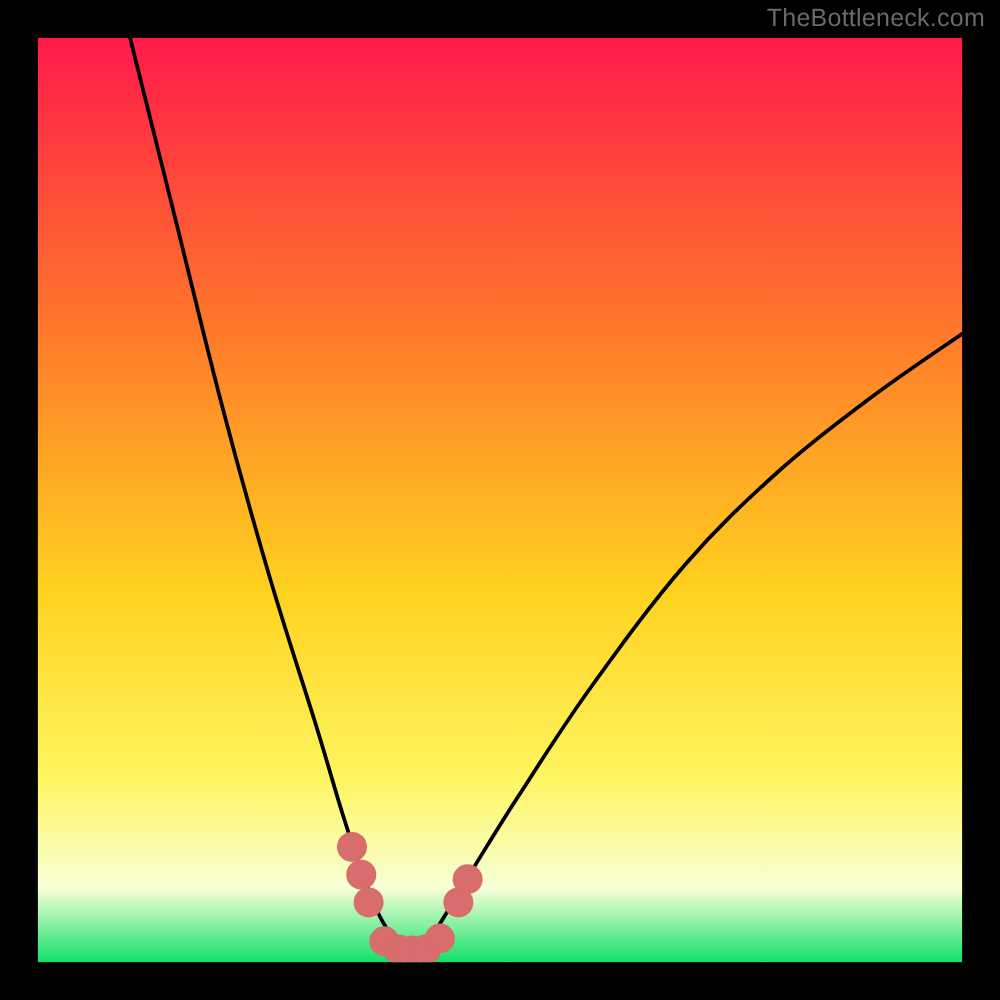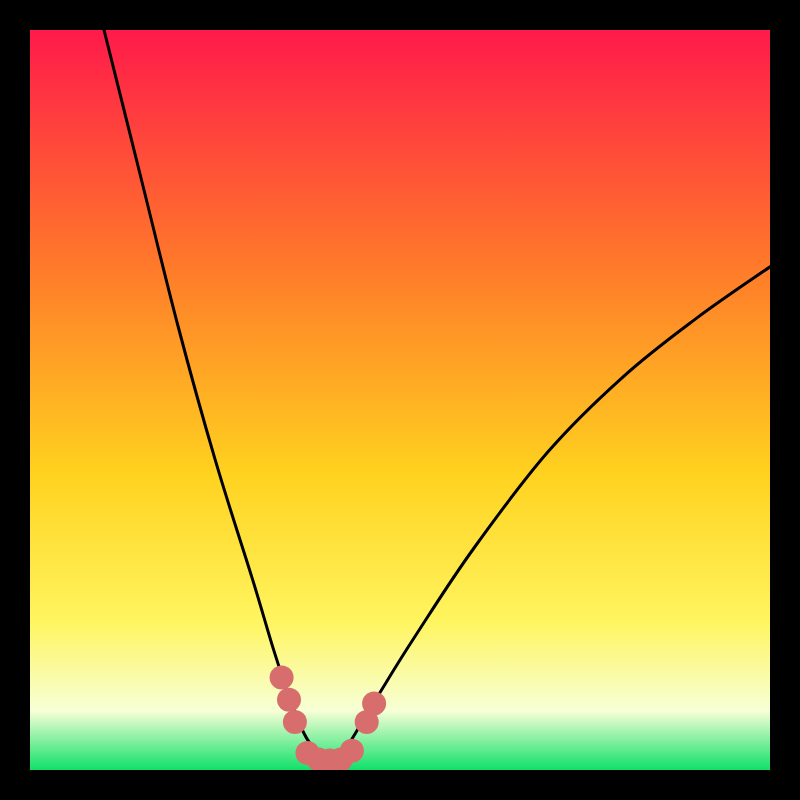--- a/index.html
+++ b/index.html
@@ -42,20 +42,21 @@
   }
   svg.curve-layer {
     position: absolute;
     inset: 0;
   }
 </style>
 </head>
 <body>
 
 <div class="frame">
+  <div class="watermark">TheBottleneck.com</div>
 
   <div class="plot-area">
     <svg class="gradient-bg" viewBox="0 0 740 740" preserveAspectRatio="none">
       <defs>
         <linearGradient id="bg-grad" x1="0" y1="0" x2="0" y2="1">
             <stop offset="0%" stop-color="#ff1a4a"></stop>
             <stop offset="32%" stop-color="#ff7a2a"></stop>
             <stop offset="60%" stop-color="#ffd21f"></stop>
             <stop offset="80%" stop-color="#fff560"></stop>
             <stop offset="92%" stop-color="#f7ffd6"></stop>

